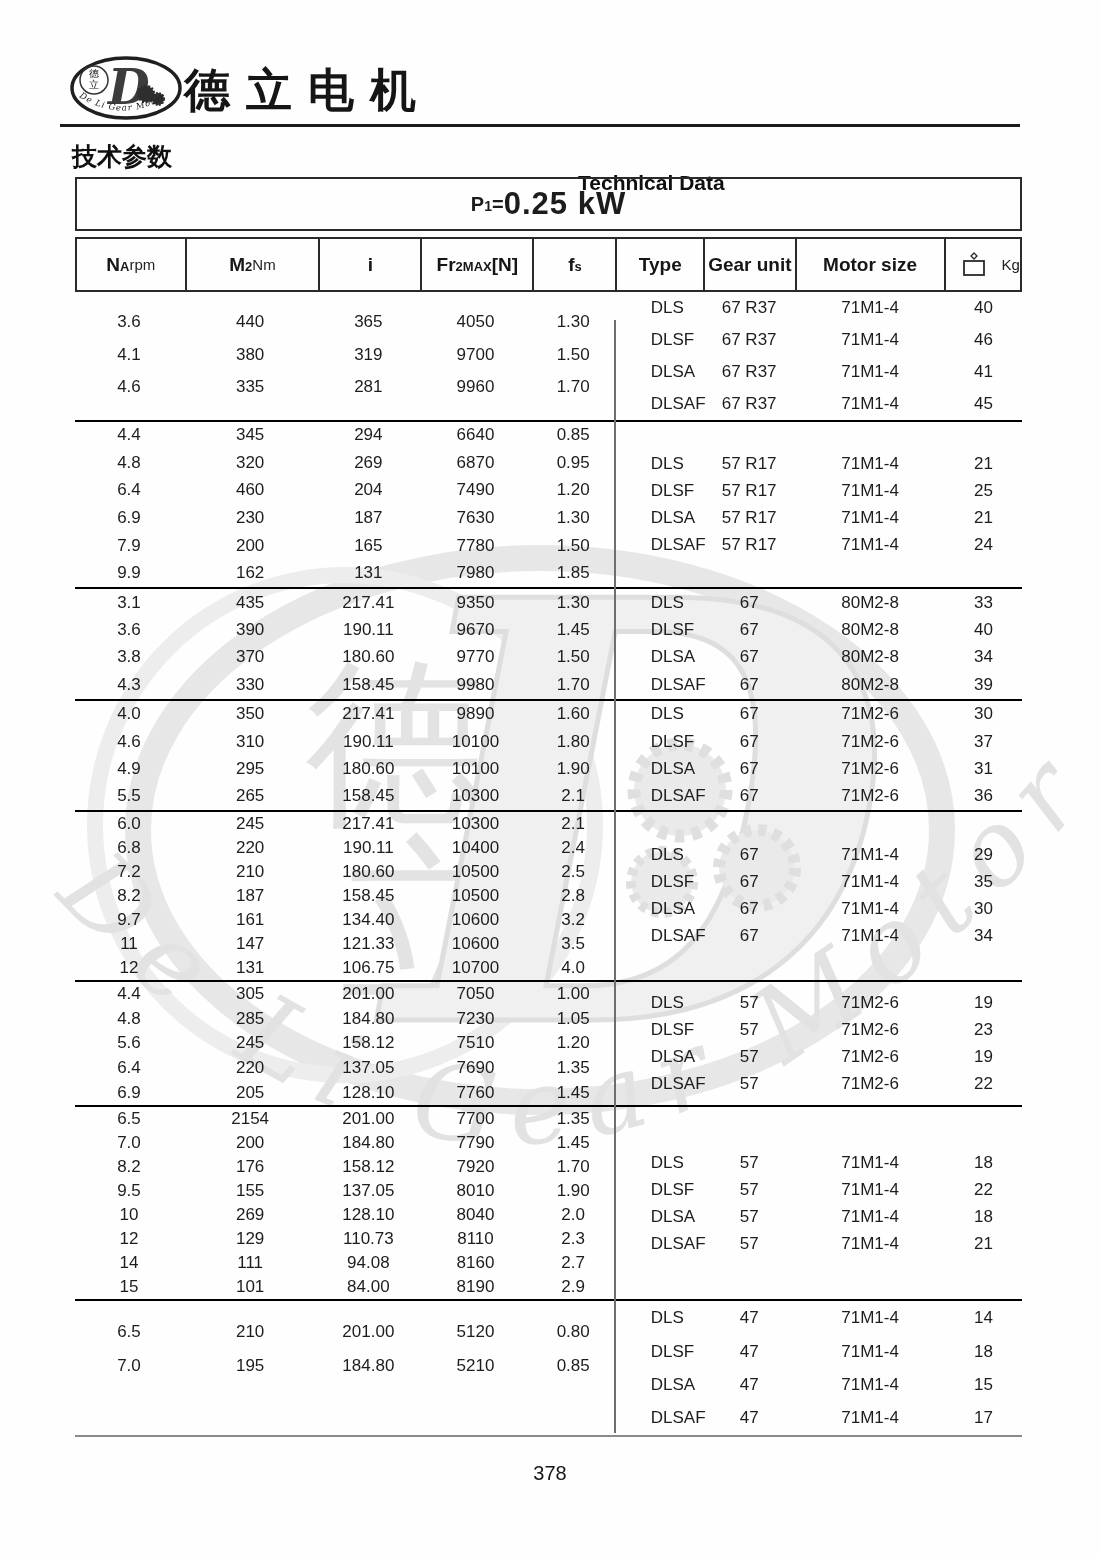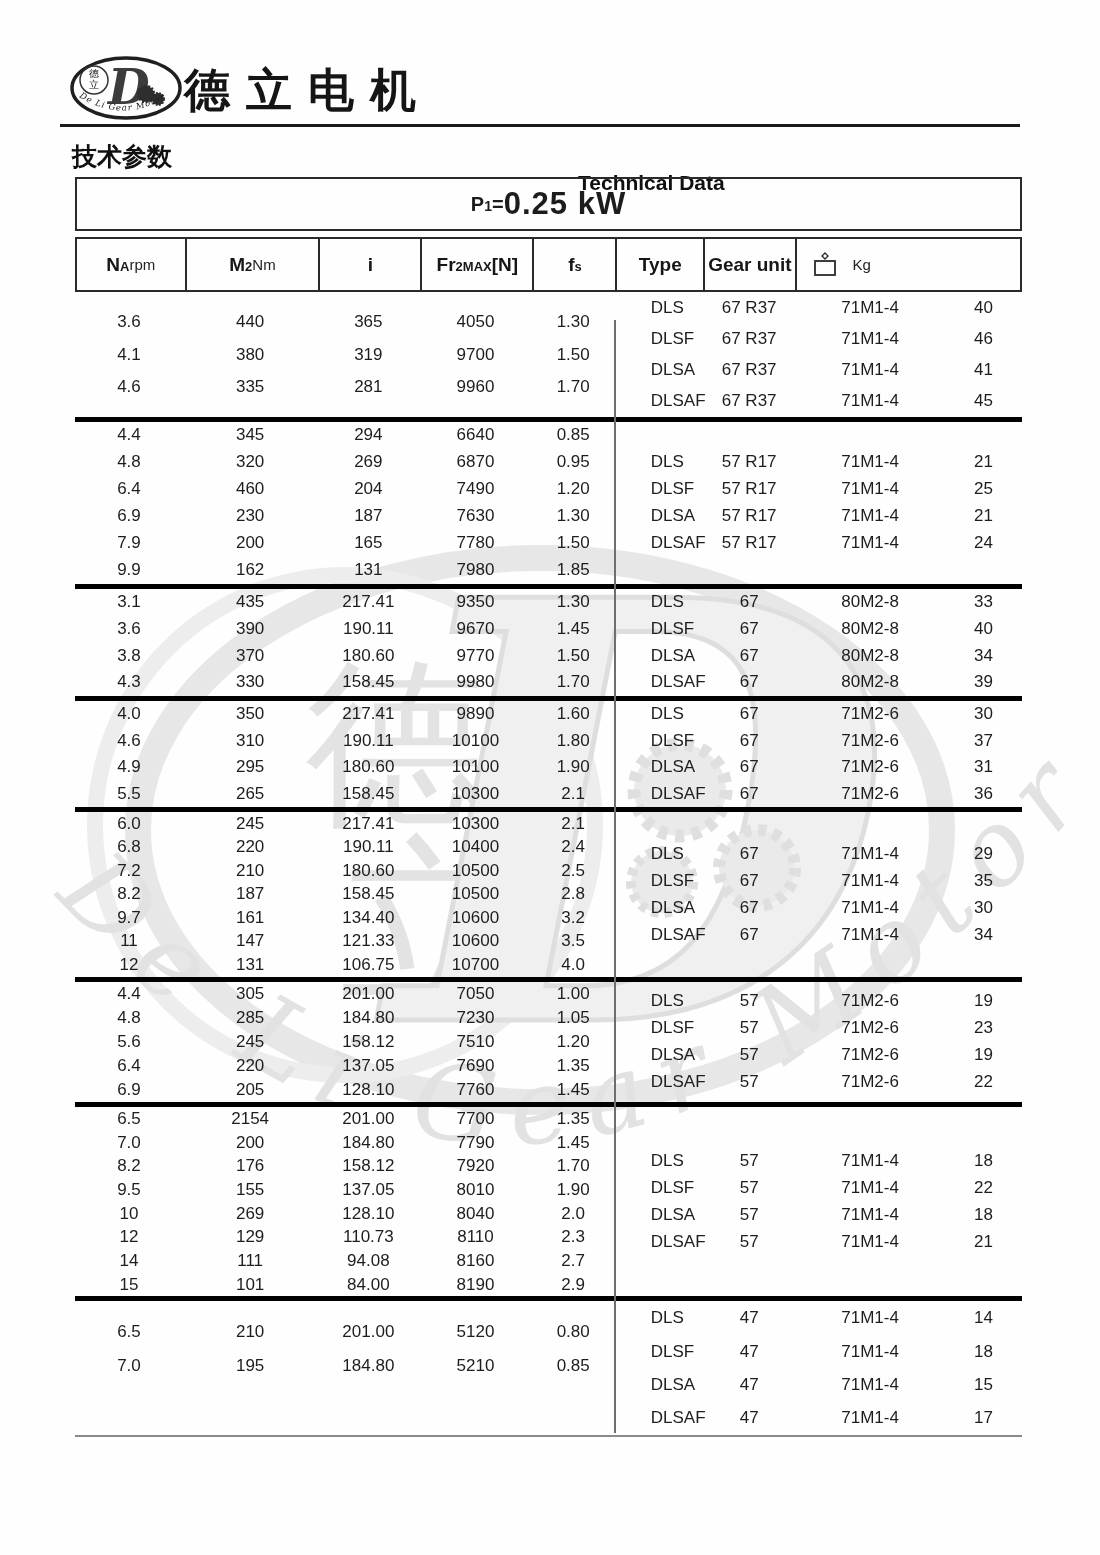--- a/index.html
+++ b/index.html
@@ -35,21 +35,21 @@
   .th-sub{font-size:13px; font-weight:bold;}
   .th-unit{font-size:15px; color:#222; font-weight:normal;}
   .w-na{width:11.4%}.w-m2{width:14.2%}.w-i{width:10.8%}.w-fr{width:11.9%}.w-fs{width:8.8%}
   .w-type{width:9.3%}.w-gear{width:9.7%}.w-motor{width:15.8%}.w-kg{width:8.1%}
   .kg-icon{display:block; margin:0 auto 1px auto;}
 
   
   .data-area{left:75px; top:292px; width:947px; height:1145px; box-sizing:border-box;
              display:flex; flex-direction:column; border-bottom:2px solid #8a8a8a;}
   .col-divider{position:absolute; left:calc(57% - 1px); top:28px; bottom:2px; width:2px; background:#6e6e6e;}
-  .block{display:flex; border-bottom:5px solid #000000; box-sizing:border-box;}
+  .block{display:flex; border-bottom:2px solid #000000; box-sizing:border-box;}
   .block:last-child{border-bottom:none;}
   .side{display:flex; flex-direction:column; justify-content:space-around; box-sizing:border-box;}
   .side-left{width:57%;}
   .side-right{width:43%;}
   .drow{display:flex; align-items:center;}
   .cell{font-size:17px; color:#1d1d1d; text-align:center; white-space:nowrap;}
   .c-na{width:20%}.c-m2{width:24.9%}.c-i{width:18.9%}.c-fr{width:20.8%}.c-fs{width:15.4%}
   .c-type{width:21.7%; text-align:left; padding-left:36px; box-sizing:border-box;}
   .c-gear{width:22.6%}.c-motor{width:36.8%}.c-kg{width:18.9%}
 
@@ -122,20 +122,23 @@
     </div>
     <div class="th w-fs">
       <div class="th-main"><span>f</span><span class="th-sub">s</span></div>
     </div>
     <div class="th w-type">
       <div class="th-main">Type</div>
     </div>
     <div class="th w-gear">
       <div class="th-main">Gear unit</div>
     </div>
+    <div class="th w-motor">
+      <div class="th-main">Motor size</div>
+    </div>
     <div class="th w-kg">
       <svg class="kg-icon" width="28" height="25" viewBox="0 0 28 25" xmlns="http://www.w3.org/2000/svg">
         <polygon points="14,1 17,4 14,7 11,4" fill="none" stroke="#2a2a2a" stroke-width="1.3"></polygon>
         <rect x="4" y="9" width="20" height="14" fill="none" stroke="#2a2a2a" stroke-width="1.8"></rect>
       </svg>
       <div class="th-unit">Kg</div>
     </div>
   </div>
 
   <div class="layer data-area">
@@ -648,14 +651,15 @@
           <div class="drow">
             <span class="cell c-type">DLSAF</span>
             <span class="cell c-gear">47</span>
             <span class="cell c-motor">71M1-4</span>
             <span class="cell c-kg">17</span>
           </div>
         </div>
       </div>
     </div>
 
+  <div class="layer footer-page">378</div>
 
 </div>
 
 </body></html>

